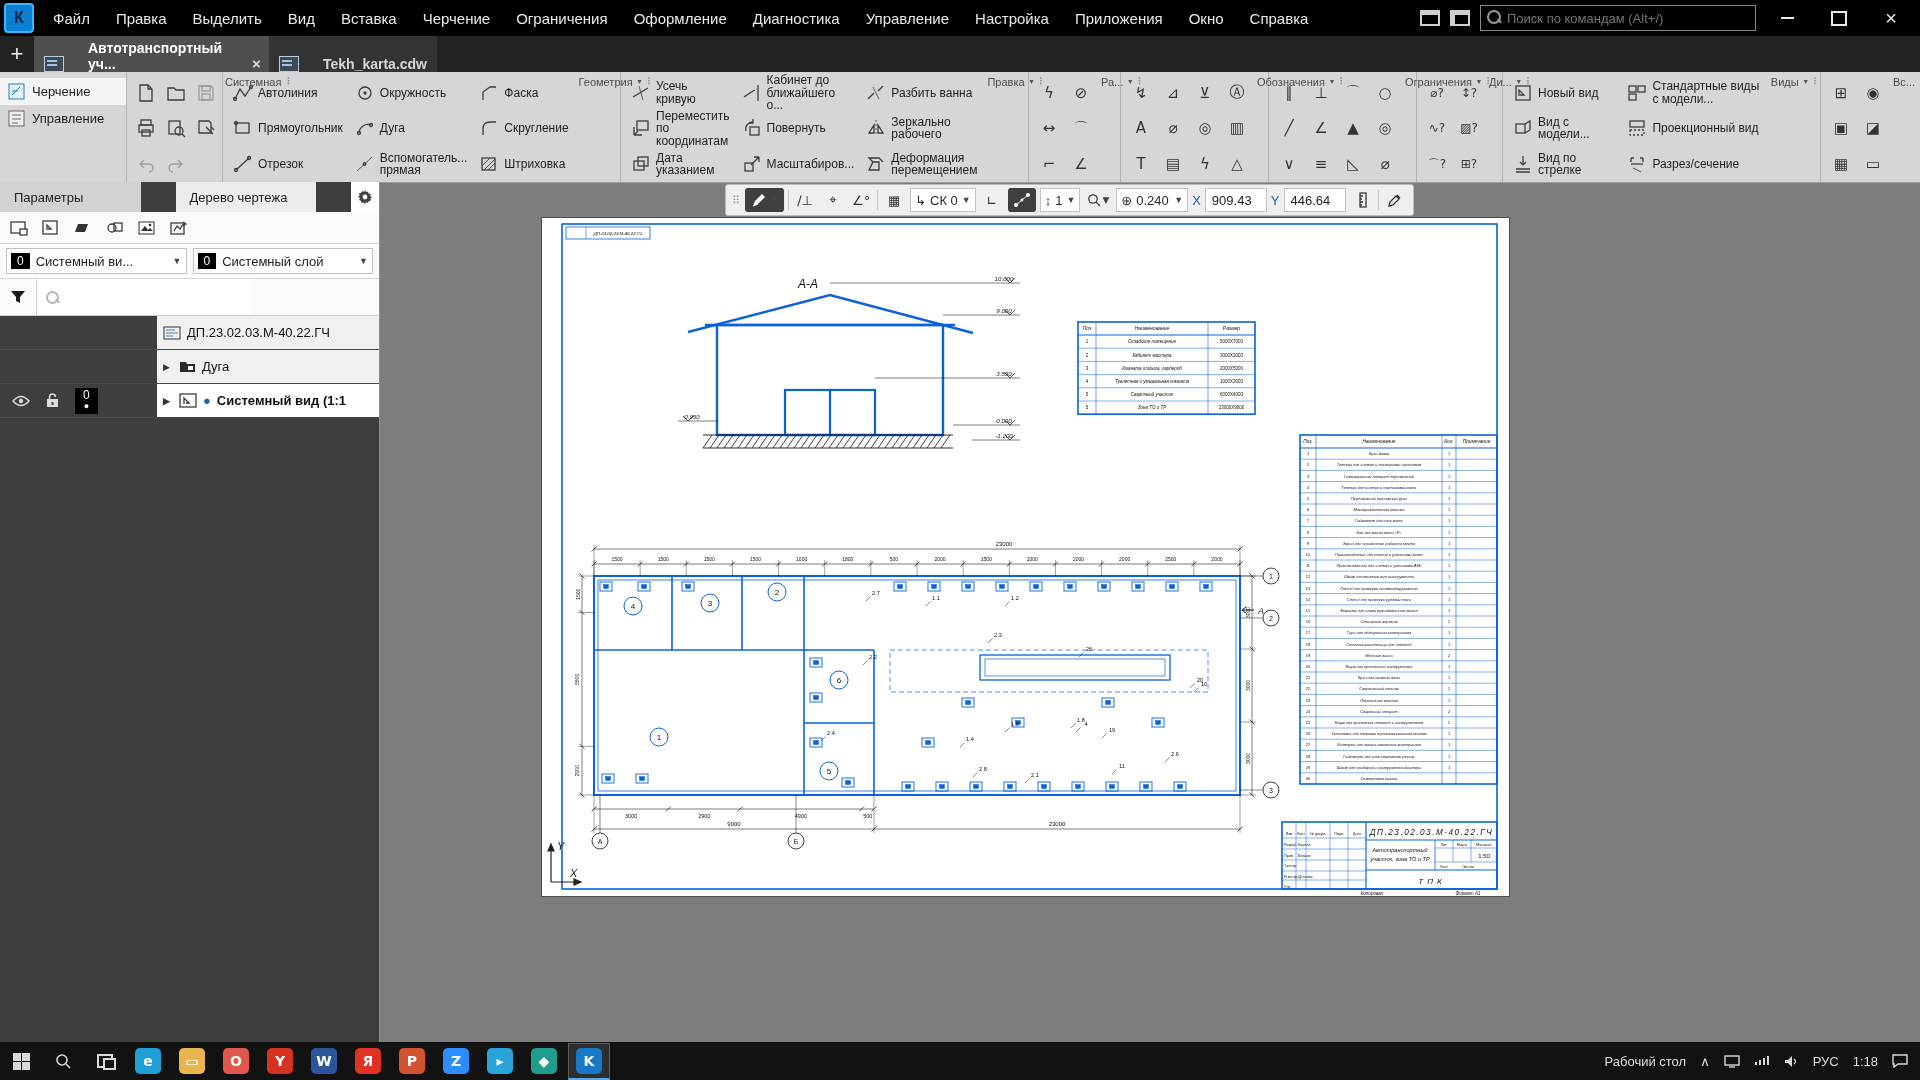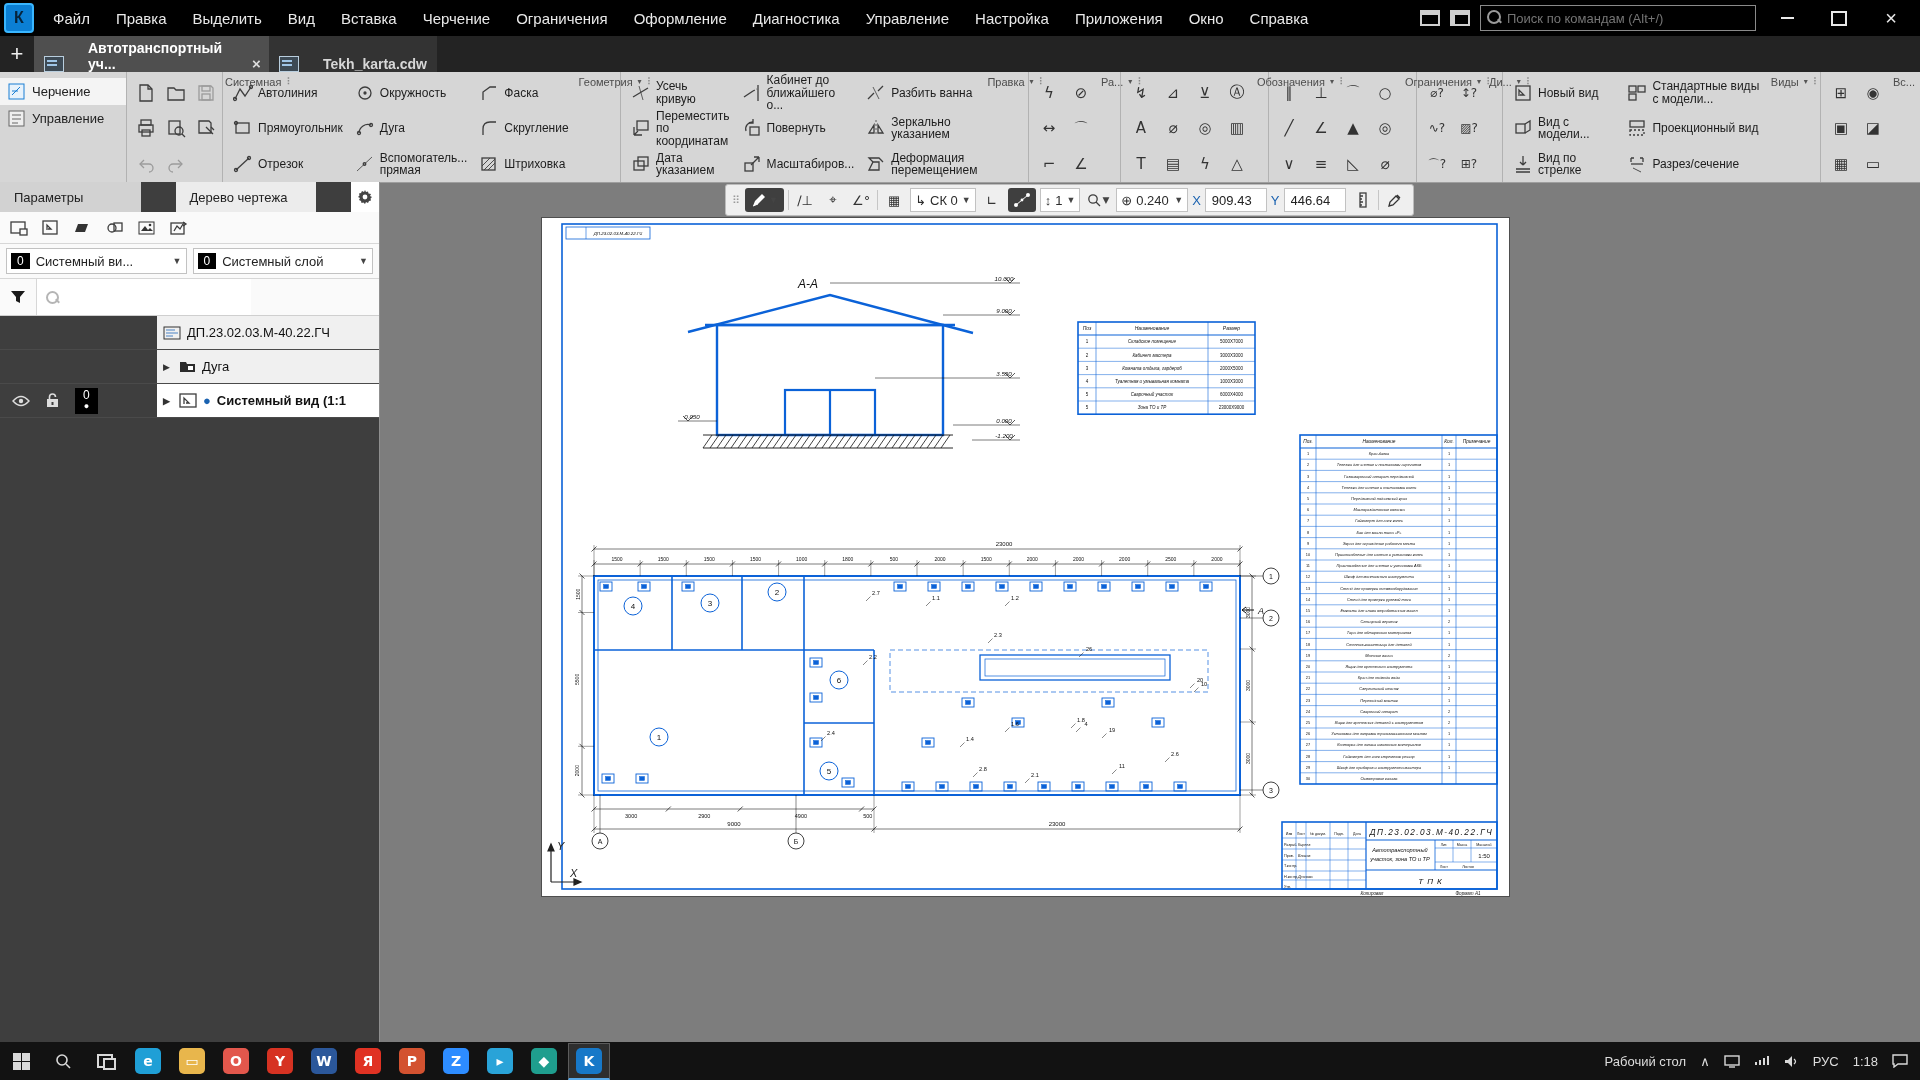--- a/index.html
+++ b/index.html
@@ -355,21 +355,21 @@
             <path d="M2 16l6-6M12 8l5-5"></path>
             <path d="M7 4l6 12" stroke-width=".8"></path>
           </svg>
           <span>Разбить ванна</span>
         </button>
       <button class="rbtn">
           <svg width="20" height="20" viewBox="0 0 20 20" class="ric">
             <path d="M3 15l5-8v8zM17 15l-5-8v8z"></path>
             <path d="M10 2v16" stroke-dasharray="2 2" stroke-width=".8"></path>
           </svg>
-          <span>Зеркально указанием</span>
+          <span>Зеркально рабочего</span>
         </button>
       <button class="rbtn">
           <svg width="20" height="20" viewBox="0 0 20 20" class="ric">
             <path d="M3 16h10V8H7z"></path>
             <path d="M7 8L3 4h10l4 4"></path>
           </svg>
           <span>Деформация перемещением</span>
         </button>
     </div>
     <div class="glabel">

